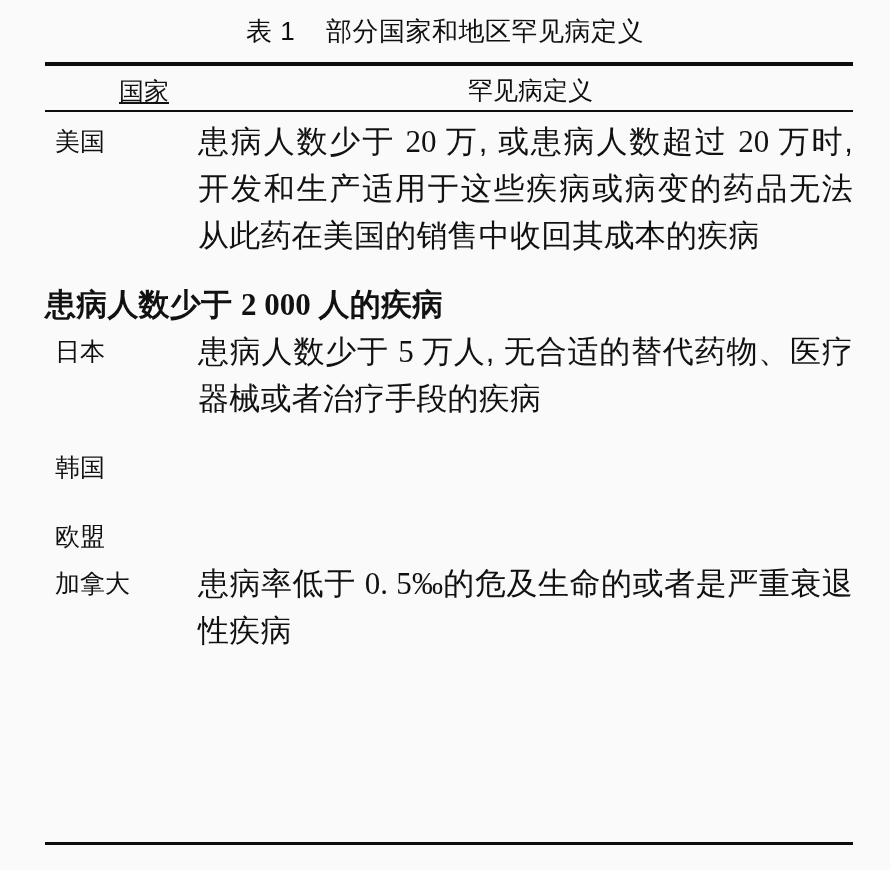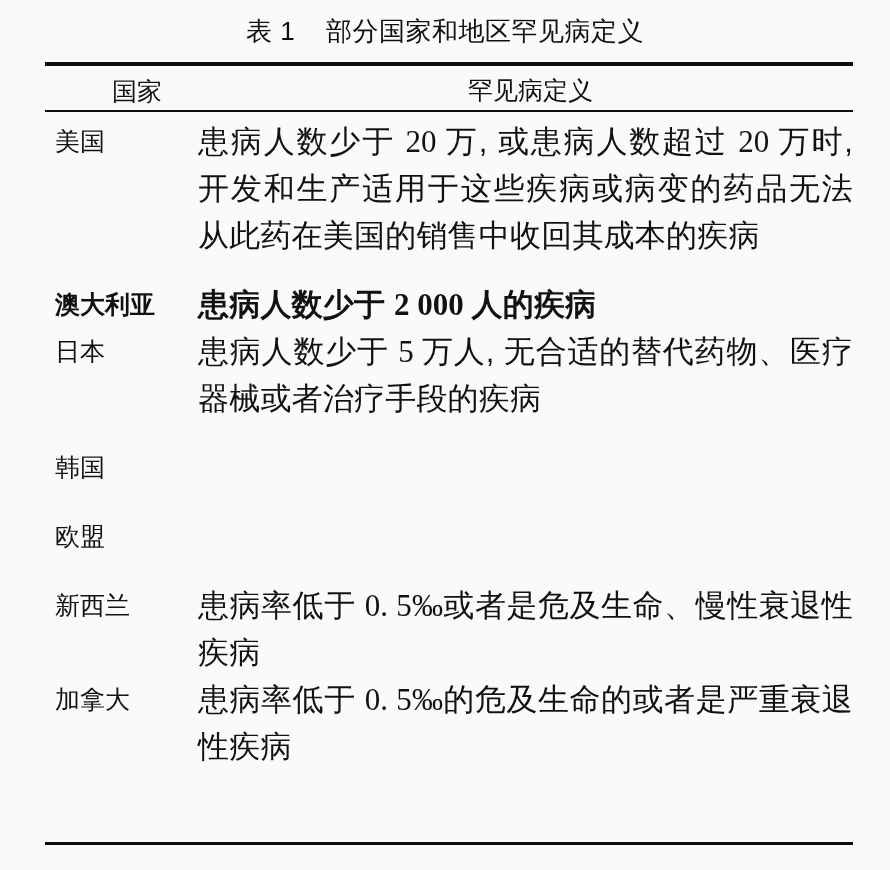--- a/index.html
+++ b/index.html
@@ -50,26 +50,27 @@
   
   .thead {
     position: absolute;
     top: 72px;
     left: 45px;
     width: 808px;
     height: 38px;
   }
   .th-country {
     position: absolute;
-    left: 17px;
+    left: 24px;
     top: 0;
     width: 150px;
     text-align: center;
     font-size: 25px;
     line-height: 38px;
+    text-decoration: underline;
   }
   .th-definition {
     position: absolute;
     left: 163px;
     top: 0;
     width: 645px;
     text-align: center;
     font-size: 25px;
     line-height: 38px;
     font-family: Liberation Serif, serif;
@@ -133,37 +134,32 @@
   </div>
 
   <div class="rule rule-header"></div>
 
   <div class="tbody" id="table-body">
       <div class="row">
         <div class="cell-country">美国</div>
         <div class="cell-definition">患病人数少于 <span class="num">20 </span>万, 或患病人数超过 <span class="num">20 </span>万时, 开发和生产适用于这些疾病或病变的药品无法从此药在美国的销售中收回其成本的疾病</div>
       </div>
       <div class="row bold gap-before">
-        <div class="cell-country">澳大利亚</div>
         <div class="cell-definition">患病人数少于 <span class="num">2 000 </span>人的疾病</div>
       </div>
       <div class="row">
         <div class="cell-country">日本</div>
         <div class="cell-definition">患病人数少于 <span class="num">5 </span>万人, 无合适的替代药物、医疗器械或者治疗手段的疾病</div>
       </div>
       <div class="row gap-before">
         <div class="cell-country">韩国</div>
       </div>
       <div class="row gap-before">
         <div class="cell-country">欧盟</div>
       </div>
-      <div class="row gap-before">
-        <div class="cell-country">新西兰</div>
-        <div class="cell-definition">患病率低于 <span class="num">0. 5‰</span>或者是危及生命、慢性衰退性疾病</div>
-      </div>
       <div class="row">
         <div class="cell-country">加拿大</div>
         <div class="cell-definition">患病率低于 <span class="num">0. 5‰</span>的危及生命的或者是严重衰退性疾病</div>
       </div>
     </div>
 
   <div class="rule rule-bottom"></div>
 
 </div>
 

